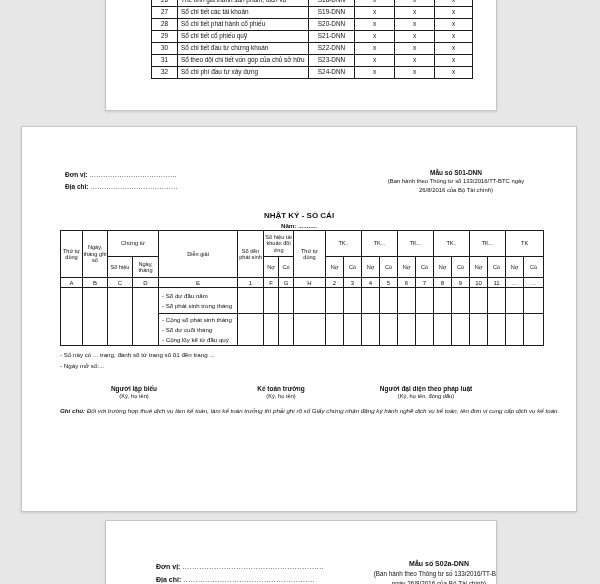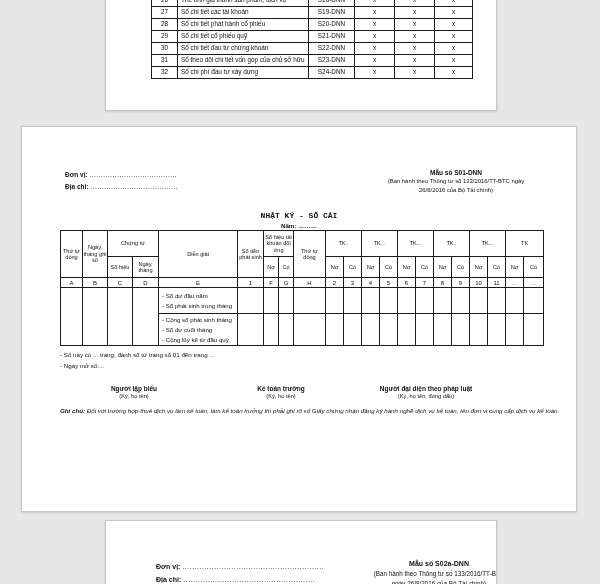--- a/index.html
+++ b/index.html
@@ -133,21 +133,21 @@
 
   <div class="hline" style="left:43px;top:45px;"><b>Đơn vị:</b> <span class="dots">......................................</span></div>
   <div class="hline" style="left:43px;top:57px;"><b>Địa chỉ:</b> <span class="dots">......................................</span></div>
 
   <div class="formblock" style="left:329px;top:41px;width:210px;">
     <div class="fcode">Mẫu số S01-DNN</div>
     <div class="fsub">(Ban hành theo Thông tư số 133/2016/TT-BTC ngày</div>
     <div class="fsub">26/8/2016 của Bộ Tài chính)</div>
   </div>
 
-  <div class="doctitle" style="top:84px;font-family:Liberation Mono, monospace;">NHẬT KÝ - SỔ CÁI</div>
+  <div class="doctitle" style="top:84px;">NHẬT KÝ - SỔ CÁI</div>
   <div class="yearline" style="top:95px;">Năm: ...........</div>
 
   <table class="tt" id="midtable">
     <colgroup>
       <col style="width:22px">
         <col style="width:25px">
         <col style="width:25px">
         <col style="width:26px">
       <col style="width:79px">
         <col style="width:26px">

